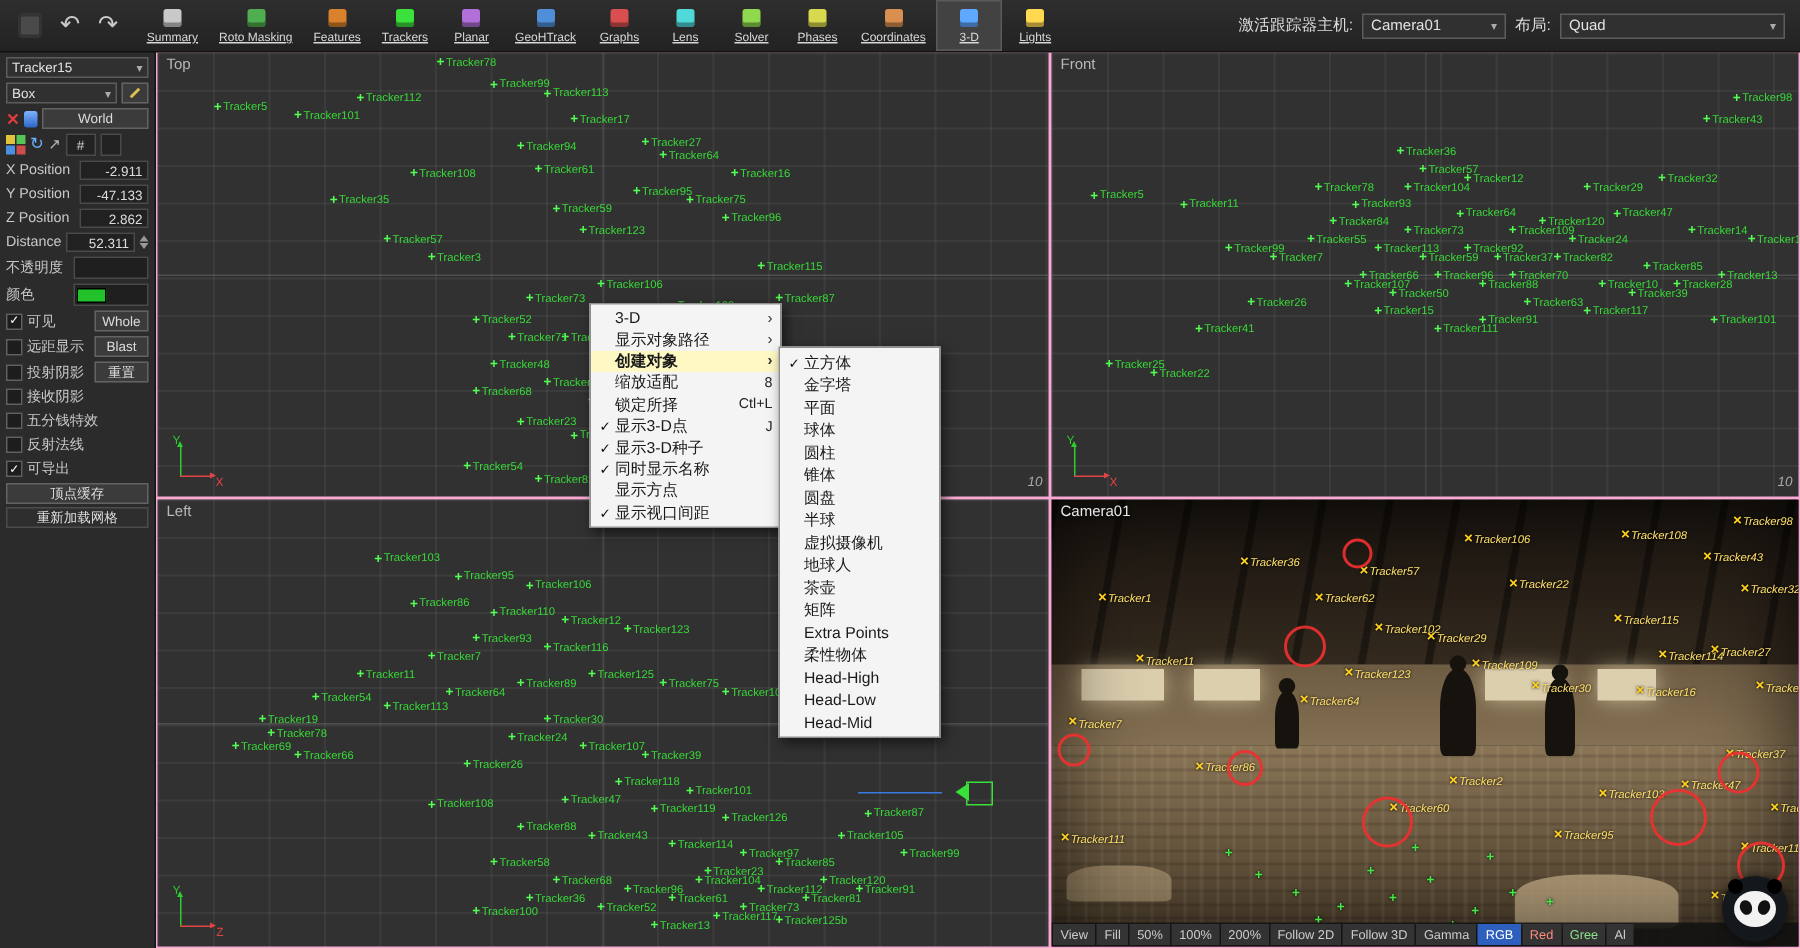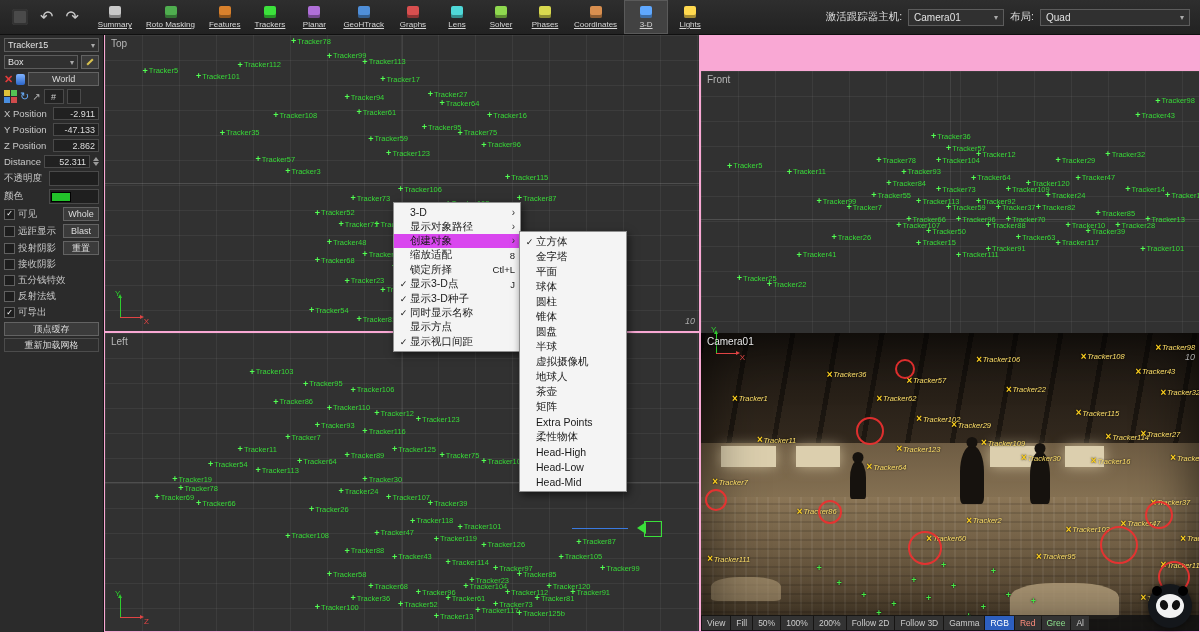--- a/index.html
+++ b/index.html
@@ -122,21 +122,21 @@
   .menu{position:absolute;background:#f4f4f4;border:1px solid #8f8f8f;
         box-shadow:2px 3px 8px rgba(0,0,0,.55);z-index:40;color:#1a1a1a;padding:2px 0;box-sizing:border-box;}
   .menu-main{left:393px;top:202px;width:128px;}
   .menu-sub{left:519px;top:231px;width:108px;}
   .mi{display:flex;align-items:center;height:14.4px;padding:0 5px 0 3px;font-size:10.5px;}
   .menu-sub .mi{height:15px;}
   .mi .gut{width:13px;flex:none;display:flex;justify-content:center;font-size:9px;color:#111;}
   .mi .lab{flex:1;white-space:nowrap;}
   .mi .sc{margin-left:10px;font-size:9.5px;color:#222;}
   .mi .arr{margin-left:8px;font-size:10px;color:#333;}
-  .mi.hl{background:#d946ef;}
+  .mi.hl{background:#fef9c3;font-weight:bold;}
   
   .wm{position:absolute;right:8px;bottom:4px;display:flex;align-items:center;gap:9px;z-index:50;}
   .panda{width:44px;height:44px;border-radius:50%;background:#14171b;position:relative;flex:none;
          box-shadow:0 0 8px rgba(0,0,0,.6);}
   .panda::before,.panda::after{content:"";position:absolute;top:2px;width:10px;height:10px;
          border-radius:50%;background:#000;}
   .panda::before{left:4px;} .panda::after{right:4px;}
   .panda .face{position:absolute;left:8px;top:10px;width:28px;height:24px;border-radius:50%;background:#f2f2f2;}
   .panda .face::before,.panda .face::after{content:"";position:absolute;top:6px;width:8px;height:10px;
          border-radius:50%;background:#111;transform:rotate(20deg);}
@@ -526,21 +526,21 @@
       <span class="trk" style="left: 51%; top: 72%;">
         <i class="cr">+</i>
         <i class="tl">Tracker45</i>
       </span>
       <span class="trk" style="left: 57%; top: 85%;">
         <i class="cr">+</i>
         <i class="tl">Tracker119</i>
       </span>
     </div>
 
-  <div class="vp" id="vp-front" style="left:597px;top:1px;width:498px;height:296px;margin-top:36px;">
+  <div class="vp" id="vp-front" style="left:597px;top:1px;width:498px;height:296px;">
     <span class="vp-label">Front</span>
     <span class="scale-num">10</span>
     <div class="h-axis"></div>
     <div class="v-axis"></div>
     <div class="gizmo">
       <span class="gz-v"></span>
         <span class="gz-h"></span>
       <span class="gz-vl">Y</span>
       <span class="gz-hl">X</span>
     </div>

